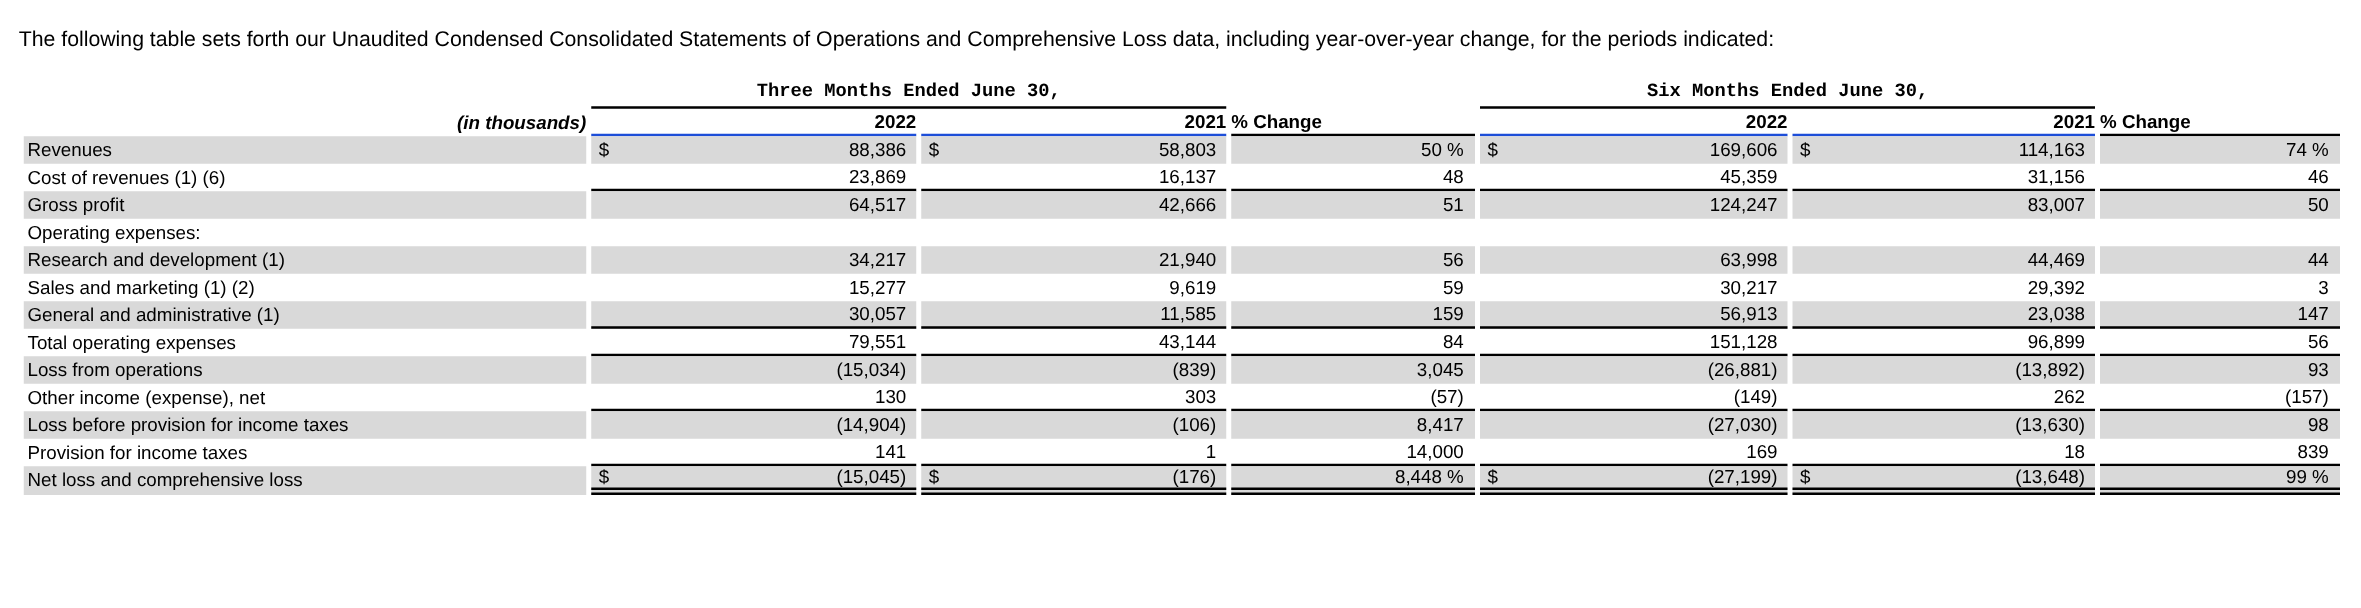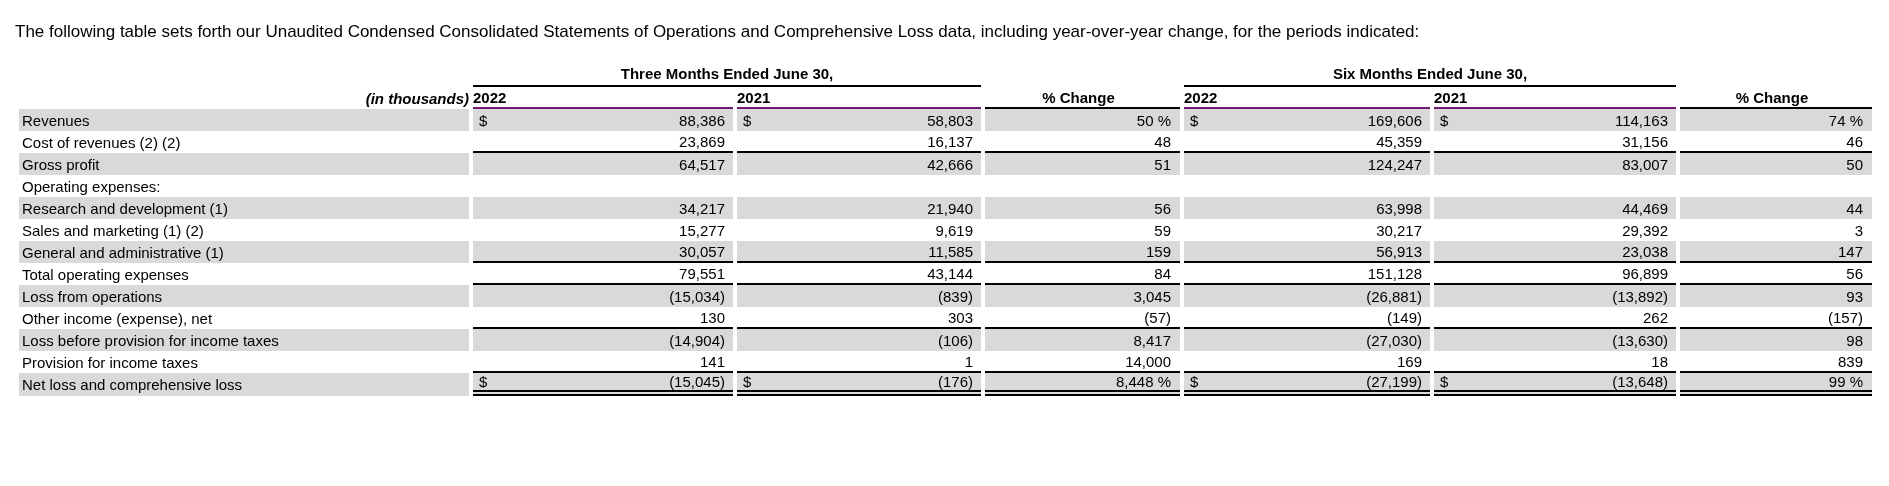--- a/index.html
+++ b/index.html
@@ -20,23 +20,23 @@
   }
   th, td {
     font-size: 15px;
     height: 22px;
     vertical-align: middle;
     white-space: nowrap;
     overflow: hidden;
   }
   thead th { font-weight: bold; }
   tr.group-row td, tr.group-row th { height: 21px; vertical-align: bottom; padding-bottom: 3px; }
-  .span-hdr { text-align: center; border-bottom: 2px solid #000; }
-  .year-hdr { text-align: left; border-bottom: 2px solid #701a75; }
-  .pct-hdr  { text-align: center; padding-right: 8px; border-bottom: 2px solid #000; }
+  .span-hdr { text-align: center; border-bottom: 2px solid #000; font-family: Liberation Mono, monospace; }
+  .year-hdr { text-align: right; border-bottom: 2px solid #1d4ed8; }
+  .pct-hdr  { text-align: left; padding-right: 8px; border-bottom: 2px solid #000; }
   .units    { font-weight: bold; font-style: italic; text-align: right; padding-left: 3px; margin-top: 34px; }
 
   tbody td.lbl { text-align: left; padding-left: 3px; }
   tbody tr.shaded td { background: #D9D9D9; }
   td.amt .cell {
     display: flex; justify-content: space-between; align-items: baseline;
     padding: 0 8px 0 6px;
   }
   td.pct { text-align: right; padding-right: 9px; }
   tr.rule-single td:not(.lbl) { border-bottom: 2px solid #000; }
@@ -100,21 +100,21 @@
           </td>
           <td class="amt">
             <div class="cell">
               <span>$</span>
               <span>114,163</span>
             </div>
           </td>
           <td class="pct">74 %</td>
         </tr>
         <tr class=" rule-single">
-          <td class="lbl">Cost of revenues (2) (2)</td>
+          <td class="lbl">Cost of revenues (1) (6)</td>
           <td class="amt">
             <div class="cell">
               <span></span>
               <span>23,869</span>
             </div>
           </td>
           <td class="amt">
             <div class="cell">
               <span></span>
               <span>16,137</span>

